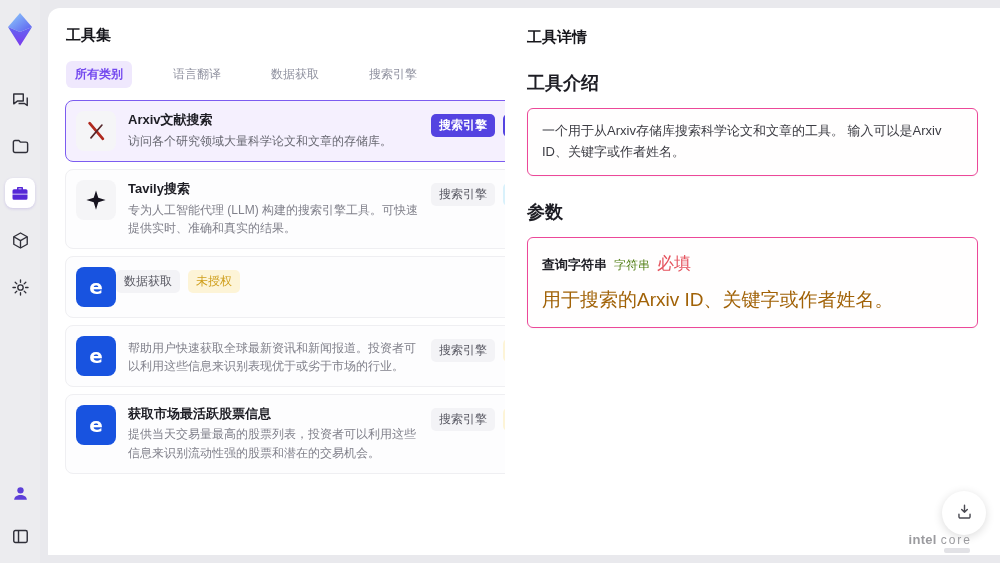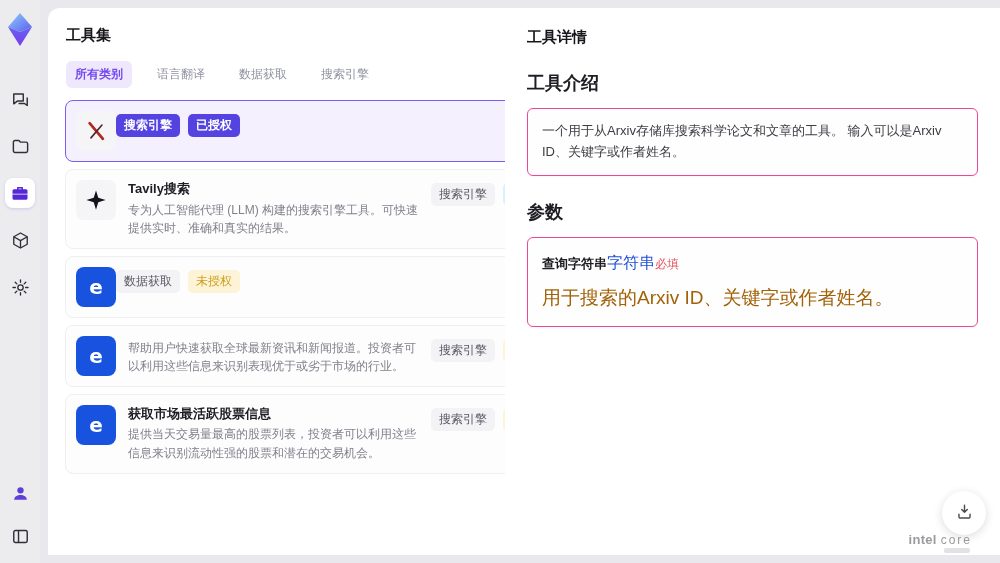--- a/index.html
+++ b/index.html
@@ -21,21 +21,21 @@
     display:flex;align-items:center;justify-content:center;cursor:pointer;padding:0;
   }
   .rail-btn.active{background:#ffffff;box-shadow:0 1px 3px rgba(80,40,200,.18);}
   .rail .bottom{margin-top:auto;display:flex;flex-direction:column;gap:13px;align-items:center;margin-bottom:12px;}
   
   .list-panel{
     position:absolute;left:48px;top:8px;width:540px;height:547px;background:#fff;
     border-radius:12px 12px 0 0;box-sizing:border-box;padding:18px 0 0 0;
   }
   .panel-title{font-size:15px;font-weight:bold;color:#17171c;margin:0 18px;}
-  .tabs{display:flex;gap:16px;align-items:center;margin:16px 18px 12px 18px;}
+  .tabs{display:flex;gap:32px;align-items:center;margin:16px 18px 12px 18px;}
   .tab{
     border:none;background:transparent;font-size:12px;color:#9092a0;cursor:pointer;
     padding:5px 9px;border-radius:6px;font-family:inherit;white-space:nowrap;
   }
   .tab.active{background:#efe8fd;color:#7348ef;font-weight:bold;}
   .cards{margin:0 22px 0 17px;}
   .card{
     display:flex;align-items:flex-start;background:#fdfdfe;border:1px solid #efeff2;
     border-radius:8px;padding:10px 10px;margin-bottom:7px;cursor:pointer;box-sizing:border-box;
   }
@@ -63,24 +63,24 @@
     position:absolute;left:505px;top:8px;width:495px;height:547px;background:#fff;
     border-radius:12px 0 0 0;box-sizing:border-box;padding:20px 22px;
   }
   .detail-title{font-size:15px;font-weight:bold;color:#17171c;margin:0;}
   .section-title{font-size:18px;font-weight:bold;color:#1d1d24;margin:24px 0 0 0;}
   .info-box{
     border:1px solid #ec4899;border-radius:6px;background:#fffefe;
     box-shadow:0 1px 2px rgba(0,0,0,.03);
     padding:12px 14px;margin-top:13px;font-size:13px;color:#3c3c43;line-height:1.6;
   }
-  .param-head{display:flex;align-items:baseline;}
+  .param-head{display:flex;align-items:baseline;gap:7px;}
   .param-name{font-size:13px;font-weight:bold;color:#1d1d24;}
-  .param-type{font-size:16px;color:#1d4ed8;}
-  .param-required{font-size:12px;color:#e5535e;}
+  .param-type{font-size:12px;color:#4d7c0f;}
+  .param-required{font-size:17px;color:#e5535e;}
   .param-desc{font-size:19px;color:#a16207;margin-top:8px;line-height:1.6;}
   .fab{
     position:absolute;right:14px;bottom:20px;width:44px;height:44px;border-radius:50%;
     background:#fff;border:none;cursor:pointer;
     box-shadow:0 2px 10px rgba(0,0,0,.14);display:flex;align-items:center;justify-content:center;
   }
   .brand{
     position:absolute;right:28px;bottom:2px;text-align:right;color:#9b9b9f;
     font-size:13px;letter-spacing:.3px;
   }
@@ -163,20 +163,24 @@
       <button class="tab">搜索引擎</button>
     </div>
   <div class="cards">
       <div class="card selected">
         <div class="card-icon ic-light">
           <svg width="22" height="22" viewBox="0 0 24 24">
             <path d="M5 3.5 L19.5 20.5" stroke="#b02a1f" stroke-width="3" stroke-linecap="round"></path>
             <path d="M18.5 5.5 L6.5 19.5" stroke="#55272b" stroke-width="1.8" stroke-linecap="round"></path>
           </svg>
         </div>
+        <div class="card-body">
+          <div class="card-title">Arxiv文献搜索</div>
+          <div class="card-desc">访问各个研究领域大量科学论文和文章的存储库。</div>
+        </div>
         <div class="card-badges">
           <span class="badge b-purple">搜索引擎</span>
           <span class="badge b-purple">已授权</span>
         </div>
       </div>
       <div class="card">
         <div class="card-icon ic-light">
           <svg width="22" height="22" viewBox="0 0 24 24">
             <path d="M12 1.5 L14.5 9.5 L22.5 12 L14.5 14.5 L12 22.5 L9.5 14.5 L1.5 12 L9.5 9.5 Z" fill="#16131f"></path>
           </svg>

